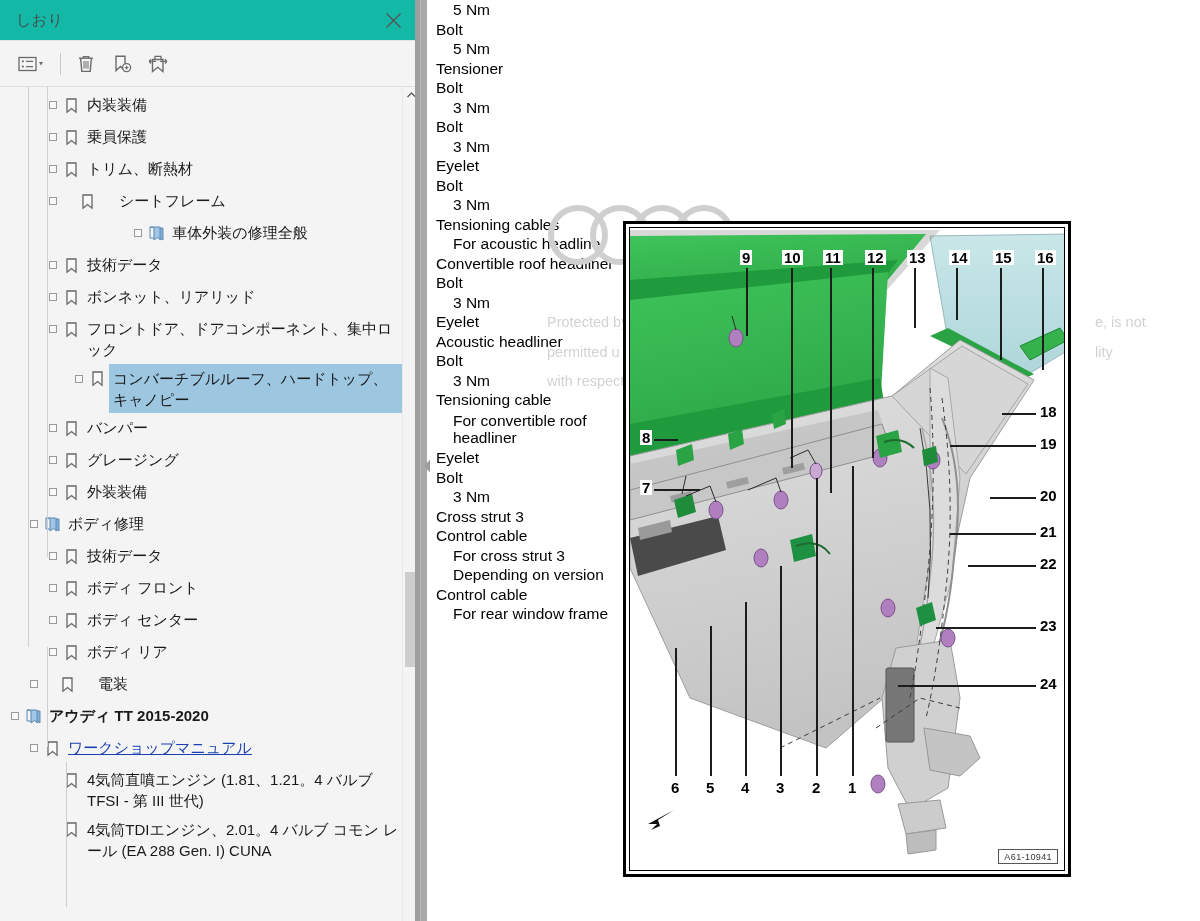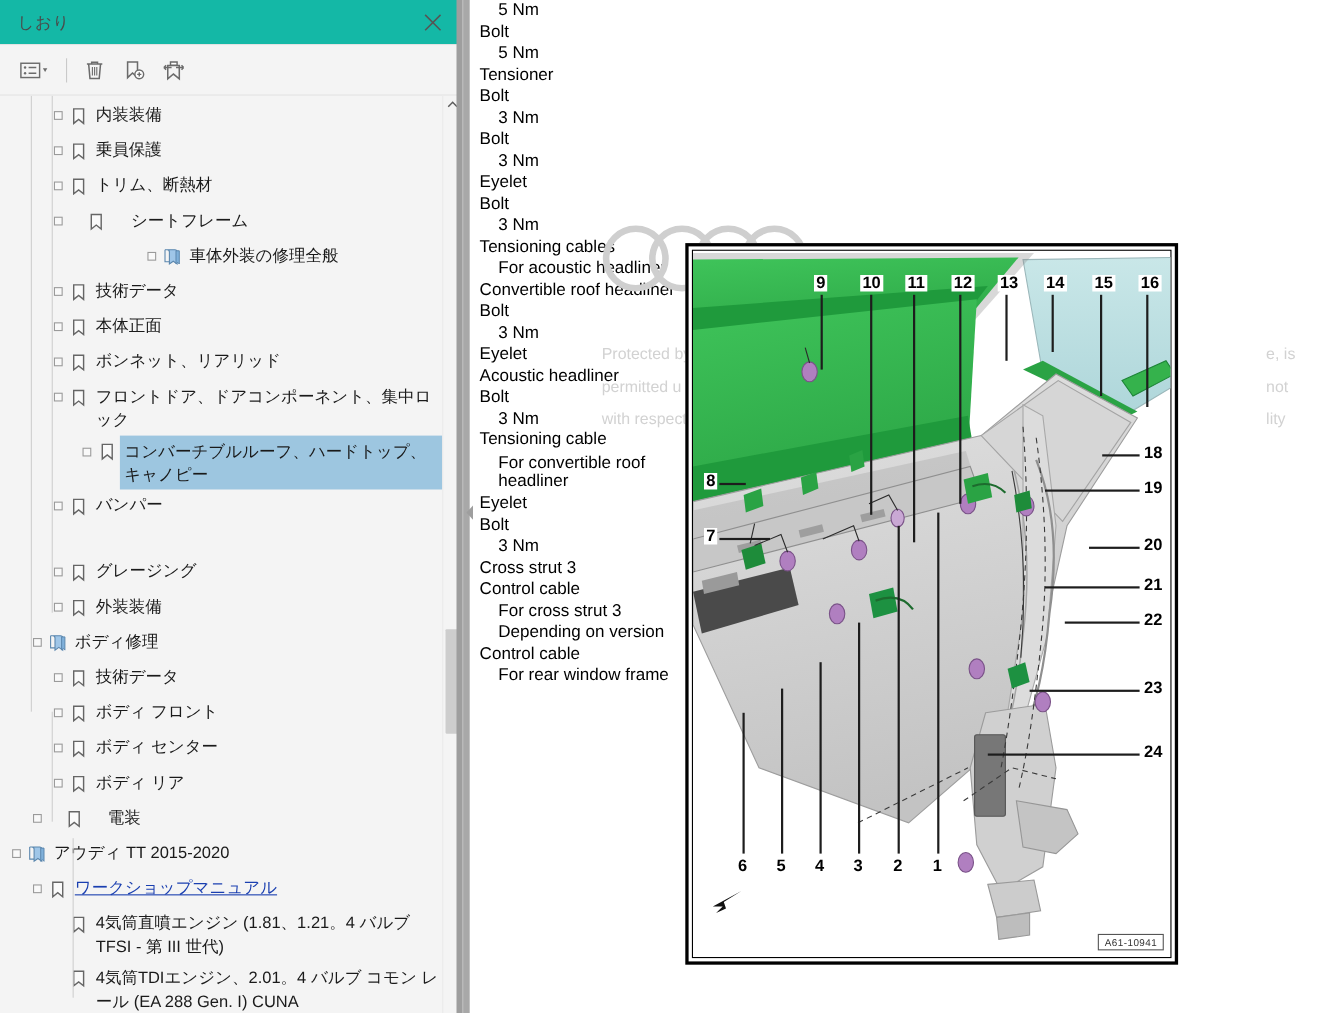--- a/index.html
+++ b/index.html
@@ -57,21 +57,21 @@
     display:block;width:6px;height:6px;border:1px solid #9a9a9a;background:#f9f9f9;
   }
   .ico{
     width:24px;min-width:24px;height:30px;display:flex;align-items:center;justify-content:center;
   }
   .lbl{
     padding:4px 3px 3px 4px;white-space:pre-wrap;
   }
   .node.sel .lbl{background:#9dc6e0;}
   .lbl.link{color:#1a3fb0;text-decoration:underline;}
-  .lbl.bold{font-weight:normal;}
+  .lbl.bold{font-weight:bold;}
   
   .guide{
     position:absolute;width:1px;background:#cfcfcf;
   }
 
   
   .vscroll{
     position:absolute;top:0;right:0;width:17px;height:100%;
     background:#f4f4f4;border-left:1px solid #eaeaea;
   }
@@ -268,31 +268,20 @@
           </div>
           <div class="node" style="padding-left: 46px;">
             <div class="twisty">
               <i></i>
             </div>
             <div class="ico">
               <svg width="15" height="17" viewBox="0 0 15 17">
                 <path d="M3 2 H12 V15.2 L7.5 11.6 L3 15.2 Z" fill="#fafafa" stroke="#666" stroke-width="1.3"></path>
               </svg>
             </div>
-            <div class="lbl">本体正面</div>
-          </div>
-          <div class="node" style="padding-left: 46px;">
-            <div class="twisty">
-              <i></i>
-            </div>
-            <div class="ico">
-              <svg width="15" height="17" viewBox="0 0 15 17">
-                <path d="M3 2 H12 V15.2 L7.5 11.6 L3 15.2 Z" fill="#fafafa" stroke="#666" stroke-width="1.3"></path>
-              </svg>
-            </div>
             <div class="lbl">ボンネット、リアリッド</div>
           </div>
           <div class="node" style="padding-left: 46px;">
             <div class="twisty">
               <i></i>
             </div>
             <div class="ico">
               <svg width="15" height="17" viewBox="0 0 15 17">
                 <path d="M3 2 H12 V15.2 L7.5 11.6 L3 15.2 Z" fill="#fafafa" stroke="#666" stroke-width="1.3"></path>
               </svg>
@@ -314,21 +303,21 @@
             <div class="twisty">
               <i></i>
             </div>
             <div class="ico">
               <svg width="15" height="17" viewBox="0 0 15 17">
                 <path d="M3 2 H12 V15.2 L7.5 11.6 L3 15.2 Z" fill="#fafafa" stroke="#666" stroke-width="1.3"></path>
               </svg>
             </div>
             <div class="lbl">バンパー</div>
           </div>
-          <div class="node" style="padding-left: 46px; margin-top: 28px;">
+          <div class="node" style="padding-left: 46px;">
             <div class="twisty">
               <i></i>
             </div>
             <div class="ico">
               <svg width="15" height="17" viewBox="0 0 15 17">
                 <path d="M3 2 H12 V15.2 L7.5 11.6 L3 15.2 Z" fill="#fafafa" stroke="#666" stroke-width="1.3"></path>
               </svg>
             </div>
             <div class="lbl">グレージング</div>
           </div>
@@ -564,21 +553,21 @@
             <circle cx="157" cy="33" r="27"></circle>
           </g>
         </svg>
       </div>
 
       <div class="wm-text">
         <div>Protected by</div>
         <div>permitted u</div>
         <div>with respect</div>
       </div>
-      <div style="position:absolute;left:724px;top:308px;font-size:14.5px;color:#d2d2d2;line-height:2.05;">
+      <div style="position:absolute;left:668px;top:308px;font-size:14.5px;color:#d2d2d2;line-height:2.05;">
         <div>e, is not</div>
         <div>lity</div>
       </div>
 
       <div class="fig-box">
         <div class="fig-inner">
 
           <svg width="442" height="650" viewBox="0 0 442 650">
             <defs>
               <linearGradient id="gGreen" x1="0" y1="0" x2="0.3" y2="1">

